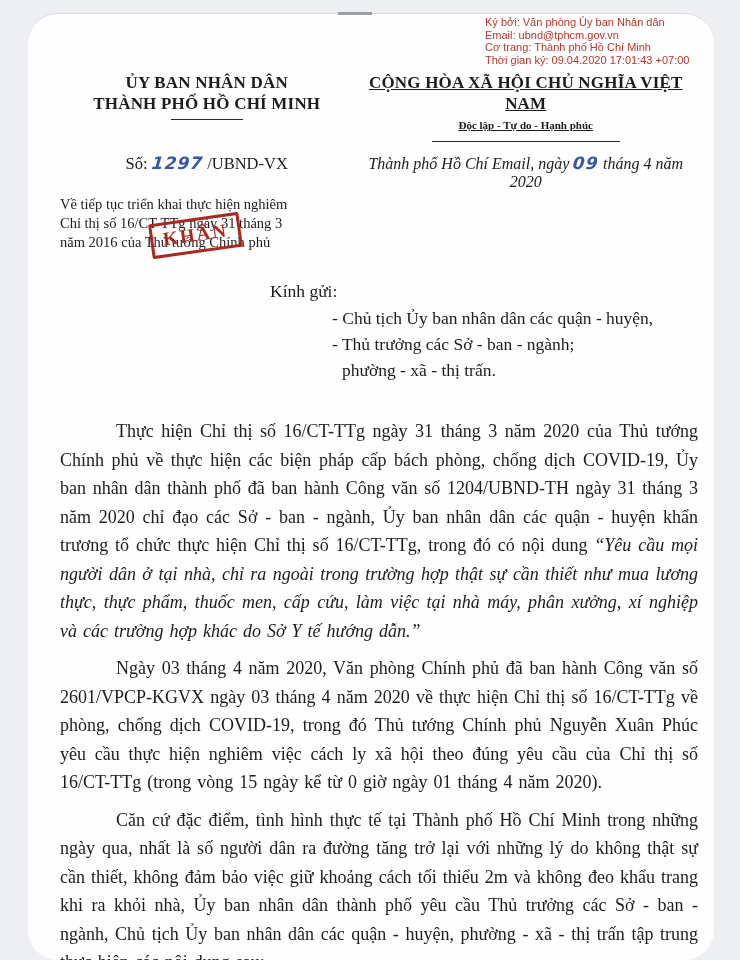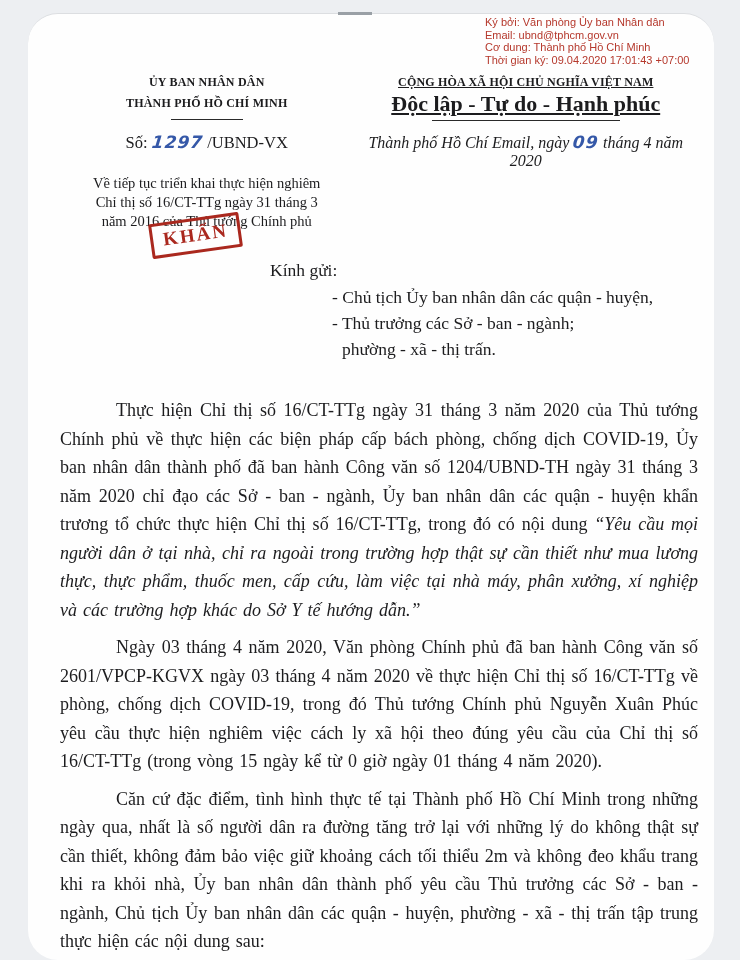--- a/index.html
+++ b/index.html
@@ -30,40 +30,40 @@
     font-family: "Liberation Sans", "DejaVu Sans", sans-serif;
     font-size: 11px; line-height: 12.5px;
     color: #b5382c;
     white-space: nowrap;
   }
   
   .header-row { display: flex; padding-top: 58px; }
   .header-left { width: 46%; text-align: center; }
   .header-right { width: 54%; text-align: center; text-decoration: underline; }
   .issuer, .nation {
-    font-weight: bold; font-size: 12px; line-height: 21px; letter-spacing: .2px;
+    font-weight: bold; font-size: 17px; line-height: 21px; letter-spacing: .2px;
   }
-  .motto { font-weight: bold; font-size: 22px; line-height: 22px; }
+  .motto { font-weight: bold; font-size: 11px; line-height: 22px; }
   .rule { border-top: 1.5px solid #2a2a2a; margin: 5px auto 0; }
   .rule-issuer { width: 72px; }
   .rule-motto { width: 188px; }
   
   .ref-row { display: flex; margin-top: 11px; }
   .ref-left { width: 46%; text-align: center; font-size: 16.5px; }
   .ref-right { width: 54%; text-align: center; font-style: italic; font-size: 16px; }
   .handwriting {
     color: #3558a8;
     font-family: "DejaVu Sans", sans-serif;
     font-style: italic; font-weight: bold;
     font-size: 17px; letter-spacing: 1px;
     display: inline-block; transform: skewX(-6deg);
   }
   
   .subject {
-    width: 46%; text-align: center;
+    width: 46%; 
     font-size: 14.5px; line-height: 19px;
     margin-top: 4px;
   }
   
   .stamp {
     position: absolute; left: 122px; top: 204px;
     border: 3px solid #aa281e; border-radius: 2px;
     color: #aa281e;
     font-weight: bold; font-size: 19px; letter-spacing: 2px;
     padding: 3px 10px 4px 10px;
@@ -87,21 +87,21 @@
 </style>
 </head>
 <body>
 
 <div class="page">
   <div class="page-edge-marker"></div>
 
   <div class="sig-block">
     <div>Ký bởi: Văn phòng Ủy ban Nhân dân</div>
     <div>Email: ubnd@tphcm.gov.vn</div>
-    <div>Cơ dung: Thành phố Hồ Chí Minh</div>
+    <div>Cơ trang: Thành phố Hồ Chí Minh</div>
     <div>Thời gian ký: 09.04.2020 17:01:43 +07:00</div>
   </div>
 
   <div class="header-row">
     <div class="header-left">
       <div class="issuer">ỦY BAN NHÂN DÂN</div>
       <div class="issuer">THÀNH PHỐ HỒ CHÍ MINH</div>
       <div class="rule rule-issuer"></div>
     </div>
     <div class="header-right">

